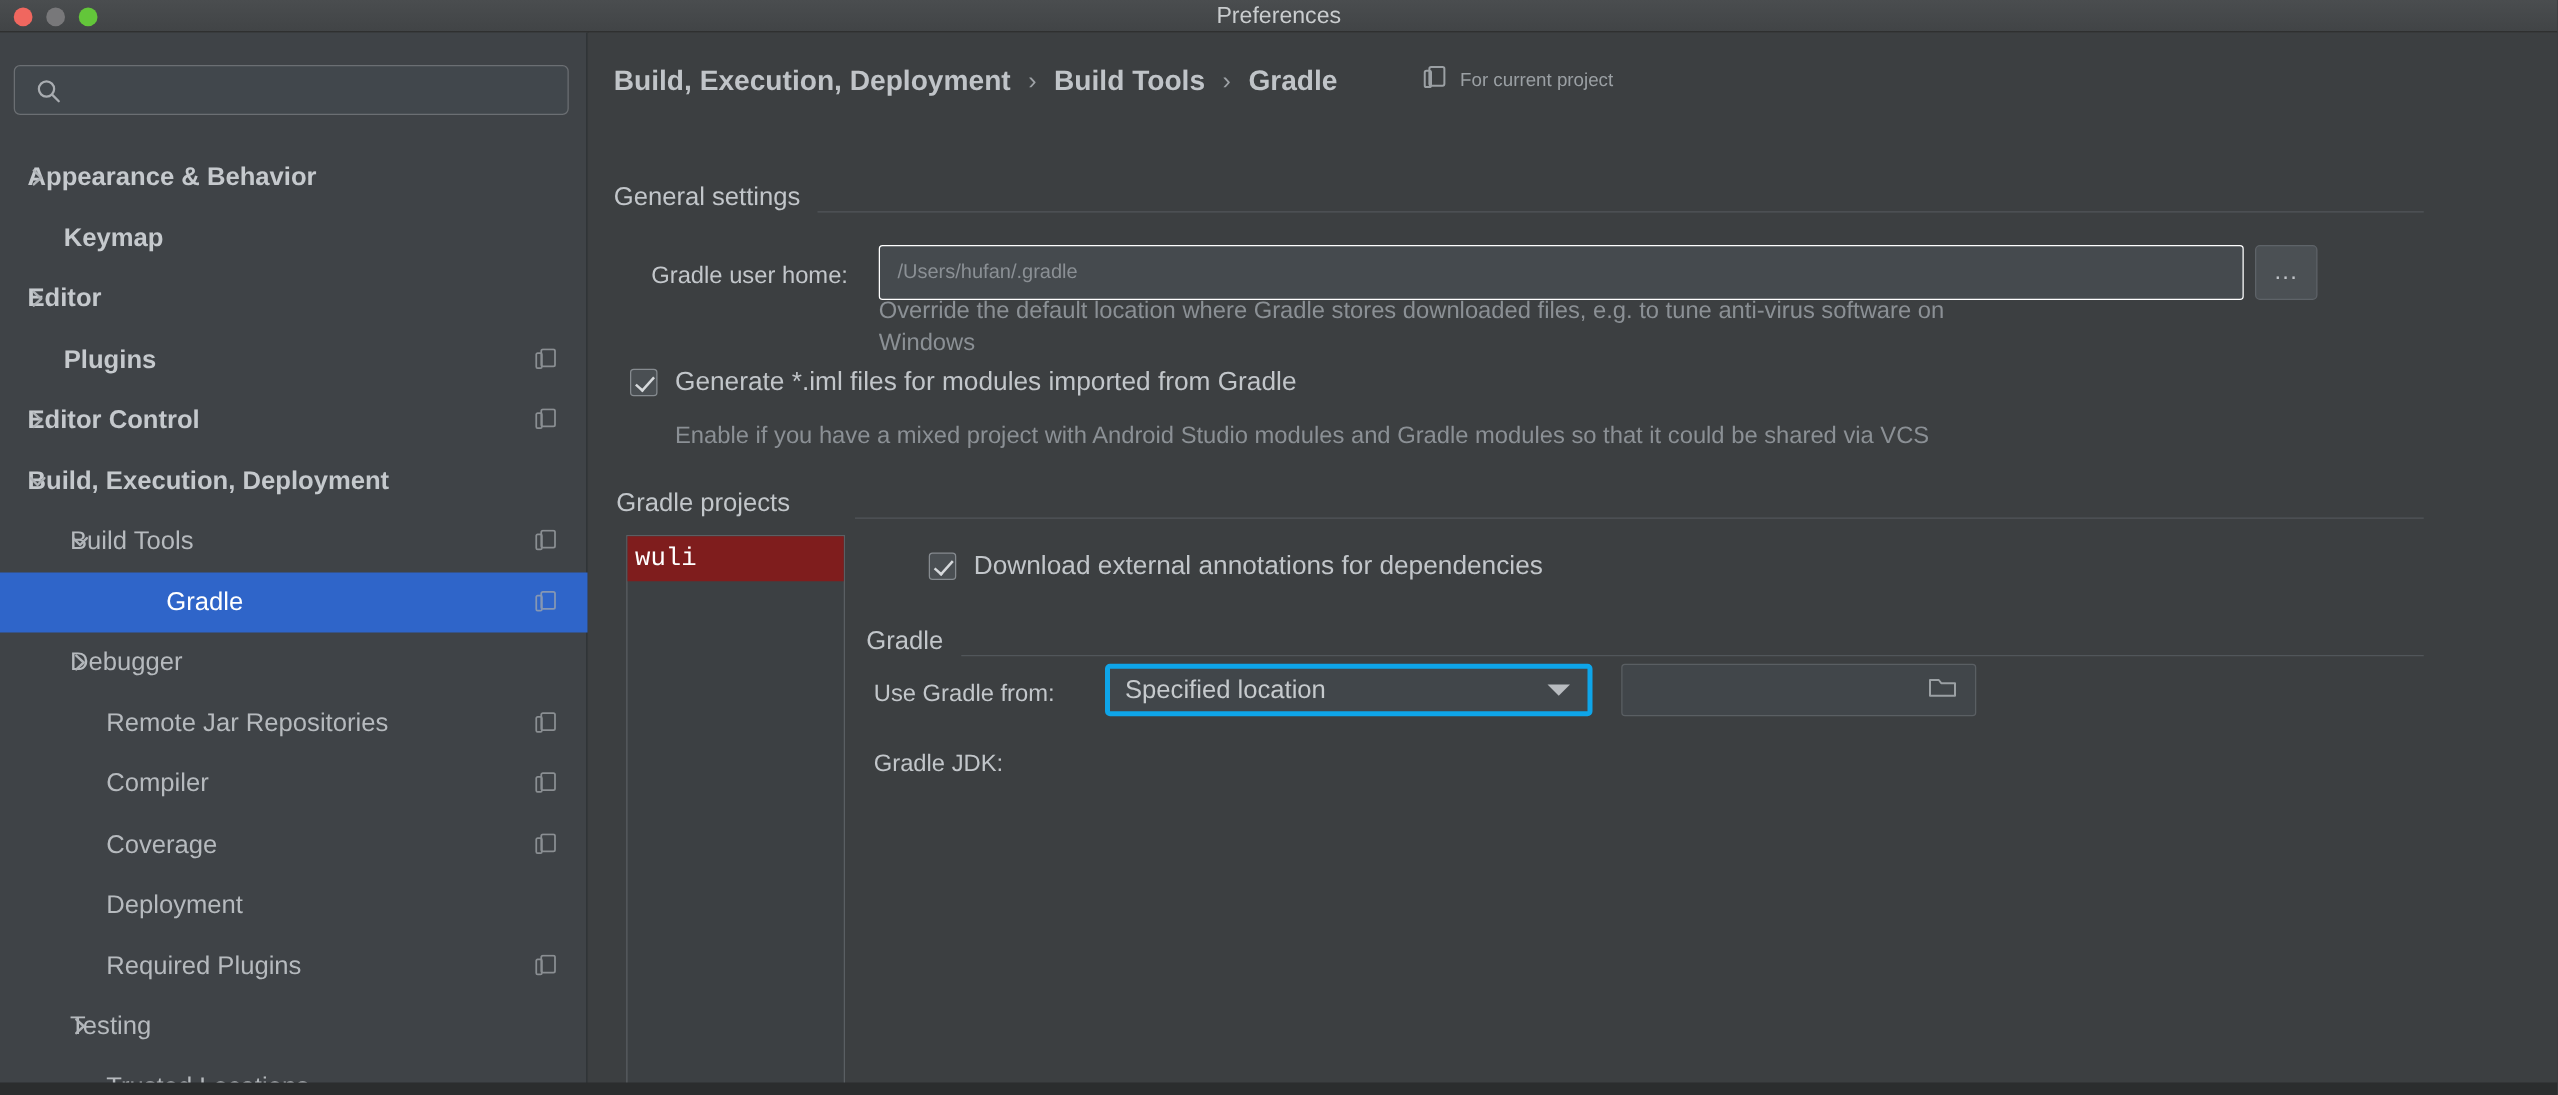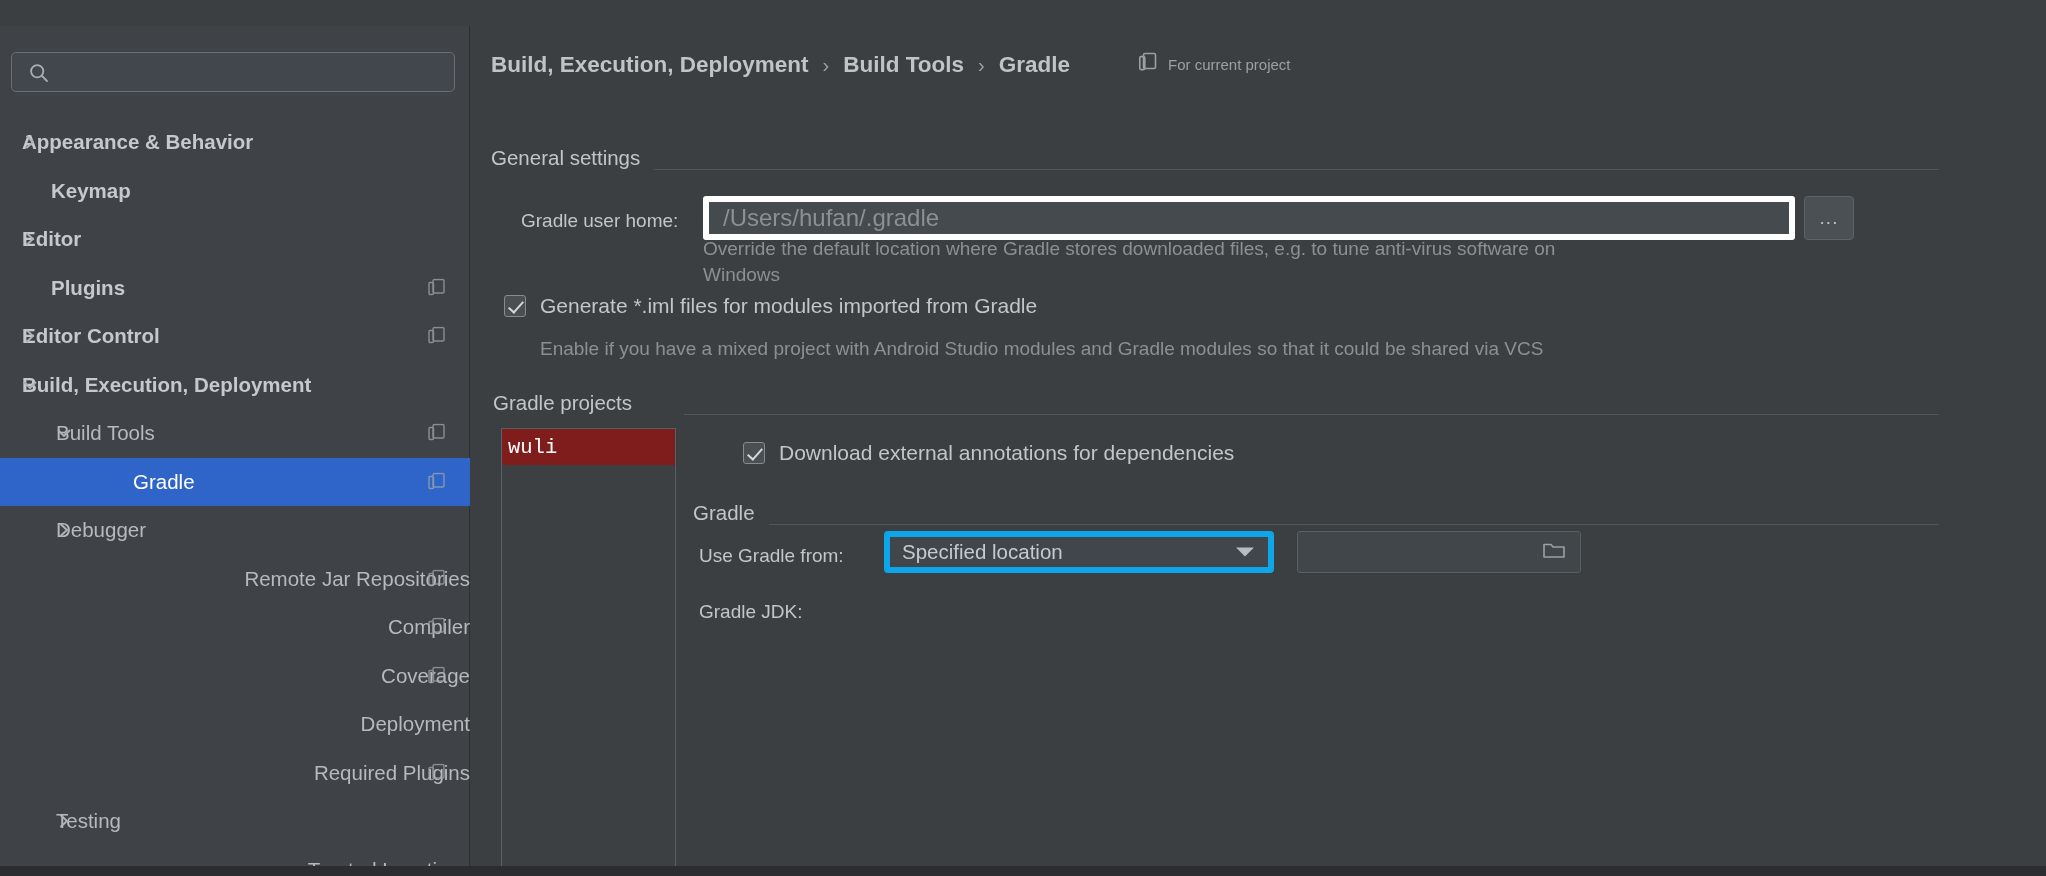--- a/index.html
+++ b/index.html
@@ -46,21 +46,21 @@
   }
 
   .tree { position: absolute; left: 0; top: 92px; width: 470px; }
   .tree-row {
     position: relative; height: 48.5px; display: flex; align-items: center;
     color: #bfc3c7; font-size: 20.5px; white-space: nowrap;
   }
   .tree-row.lvl0 { padding-left: 22px; font-weight: bold; color: #c5c9cd; }
   .tree-row.lvl0.noarrow { padding-left: 51px; }
   .tree-row.lvl1 { padding-left: 56px; font-weight: normal; color: #b6babe; }
-  .tree-row.lvl1.noarrow { padding-left: 85px; justify-content: flex-end; }
+  .tree-row.lvl1.noarrow { padding-left: 85px; }
   .tree-row.lvl2 { padding-left: 133px; font-weight: normal; color: #b6babe; }
   .tree-row.selected { background: #2f65c9; }
   .tree-row.selected .tree-label { color: #ffffff; }
   .arrow {
     position: absolute; width: 16px; height: 16px;
   }
   .arrow.lvl0 { left: 22px; }
   .arrow.lvl1 { left: 56px; }
   .arrow svg { display: block; }
   .tree-label { display: inline-block; }
@@ -86,23 +86,23 @@
   }
 
   
   .group { position: absolute; display: flex; align-items: flex-end; width: 1150px; }
   .group-title { font-size: 20.5px; color: #c2c6ca; white-space: nowrap; padding-right: 14px; }
   .group-line { flex: 1; height: 1px; background: #51565a; }
 
   .row-label { position: absolute; font-size: 19px; color: #c2c6ca; white-space: nowrap; }
 
   .text-field {
-    position: absolute; background: #454a4e; border: 6px solid #ffffff;
+    position: absolute; background: #454a4e; border: 1px solid #ffffff;
     border-radius: 3px; display: flex; align-items: center; padding: 12px 14px;
-    font-size: 24px; color: #8b9095; white-space: nowrap; overflow: hidden;
+    font-size: 16px; color: #8b9095; white-space: nowrap; overflow: hidden;
   }
   .browse-btn {
     position: absolute; background: #4b5054; border: 1px solid #5e6368; border-radius: 4px;
     display: flex; align-items: center; justify-content: center;
     font-size: 19px; color: #c0c4c8; letter-spacing: 1px;
   }
 
   .hint {
     position: absolute; font-size: 19px; color: #8b9095; line-height: 26px;
     white-space: pre-line; width: 1120px;
@@ -122,21 +122,21 @@
   .proj-list {
     position: absolute; background: #3c4043; border: 1px solid #5a5f63;
   }
   .proj-item {
     height: 36px; display: flex; align-items: center; padding-left: 6px;
     font-size: 20.5px; color: #c2c6ca;
   }
   .proj-item.selected { background: #7f1d1d; color: #fff; font-family: Liberation Mono, monospace; }
 
   .combo {
-    position: absolute; background: #41464a; border: 6px solid #0ea5e9; border-radius: 4px;
+    position: absolute; background: #41464a; border: 4px solid #0ea5e9; border-radius: 4px;
     display: flex; align-items: center; padding: 0 12px;
   }
   .combo-text { font-size: 20.5px; color: #c6cacd; white-space: nowrap; overflow: hidden; }
   .combo-arrow {
     position: absolute; right: 14px; top: 50%; transform: translateY(-50%);
     width: 0; height: 0; border-left: 9px solid transparent; border-right: 9px solid transparent;
     border-top: 9px solid #b8bcc0;
   }
   .path-field {
     position: absolute; background: #41464a; border: 1px solid #5a5f63; border-radius: 3px;
@@ -149,20 +149,28 @@
 
   .bottom-strip {
     position: absolute; left: 0; bottom: 0; width: 2046px; height: 10px; background: #2b2d2e;
   }
 </style>
 </head>
 <body>
 
 <div id="app">
 
+  <div class="titlebar">
+    <div class="traffic">
+      <div class="dot red"></div>
+      <div class="dot yellow"></div>
+      <div class="dot green"></div>
+    </div>
+    <div class="win-title">Preferences</div>
+  </div>
 
   <div class="sidebar">
     <div class="search-wrap">
       <div class="search-box">
         <span class="search-icon">
           <svg width="20" height="20" viewBox="0 0 20 20">
             <circle cx="8.2" cy="8.2" r="6.1" fill="none" stroke="#a9adb1" stroke-width="1.8"></circle>
             <line x1="12.7" y1="12.7" x2="18" y2="18" stroke="#a9adb1" stroke-width="1.8" stroke-linecap="round"></line>
           </svg>
         </span>

